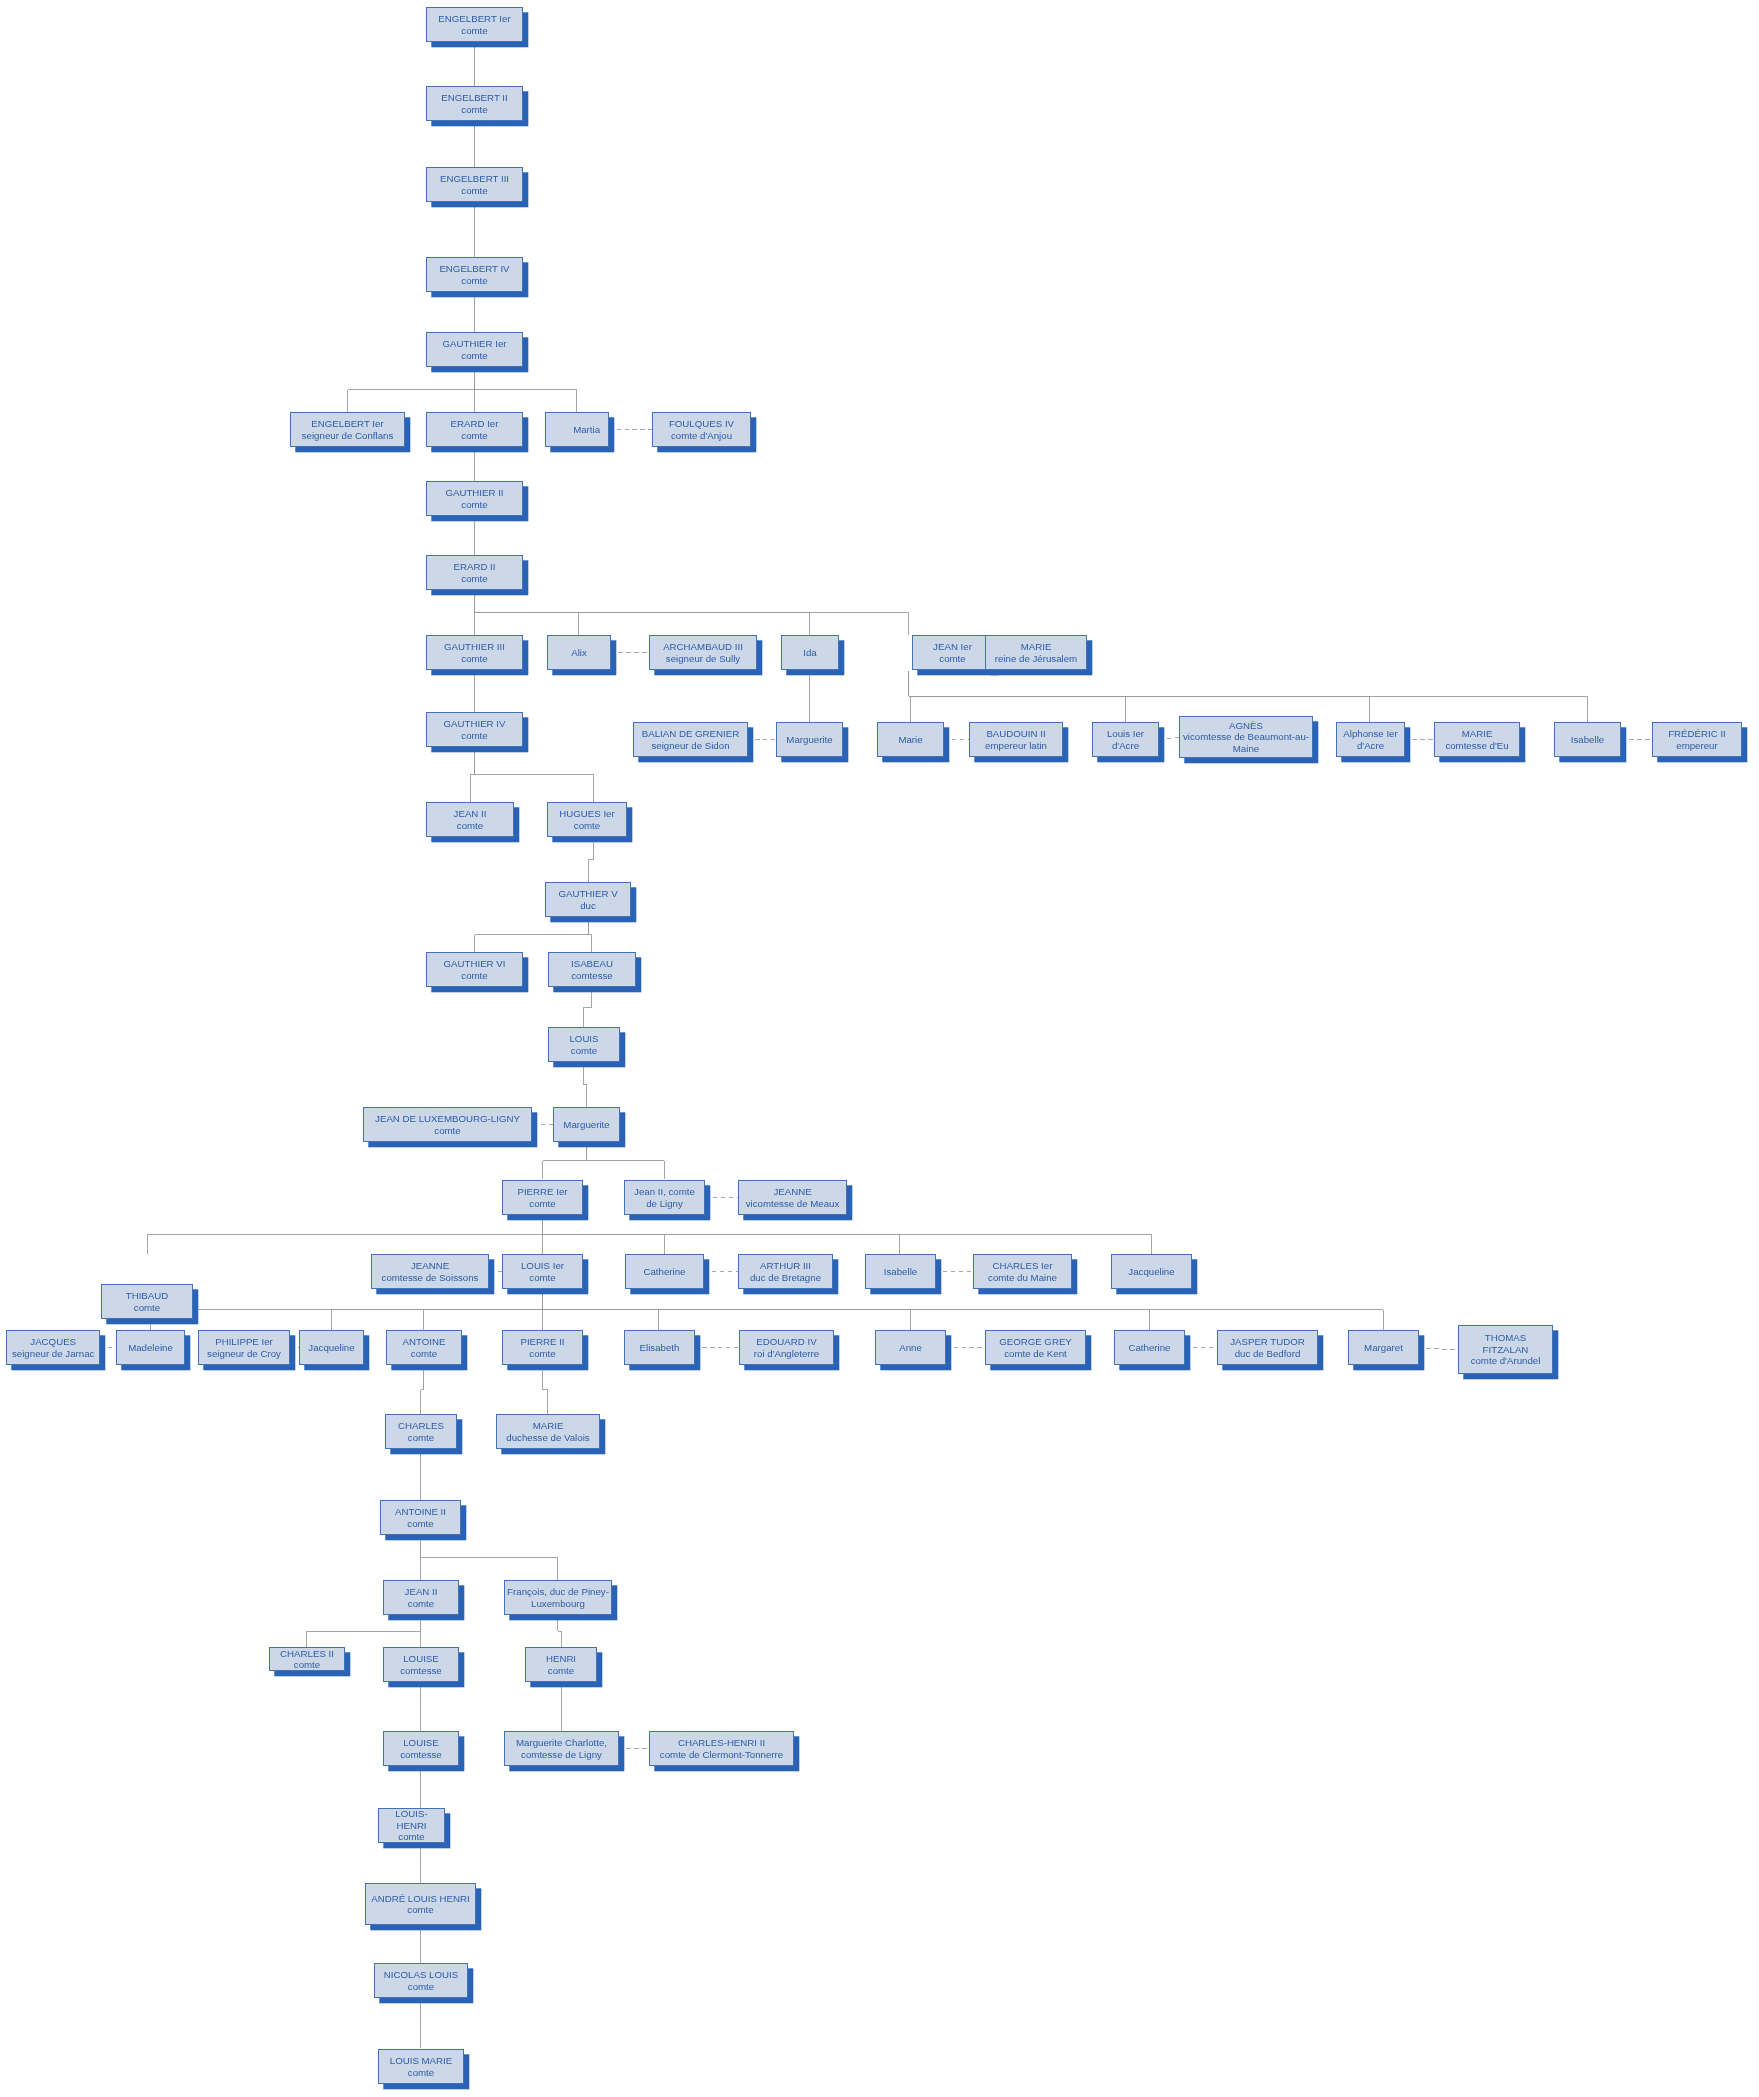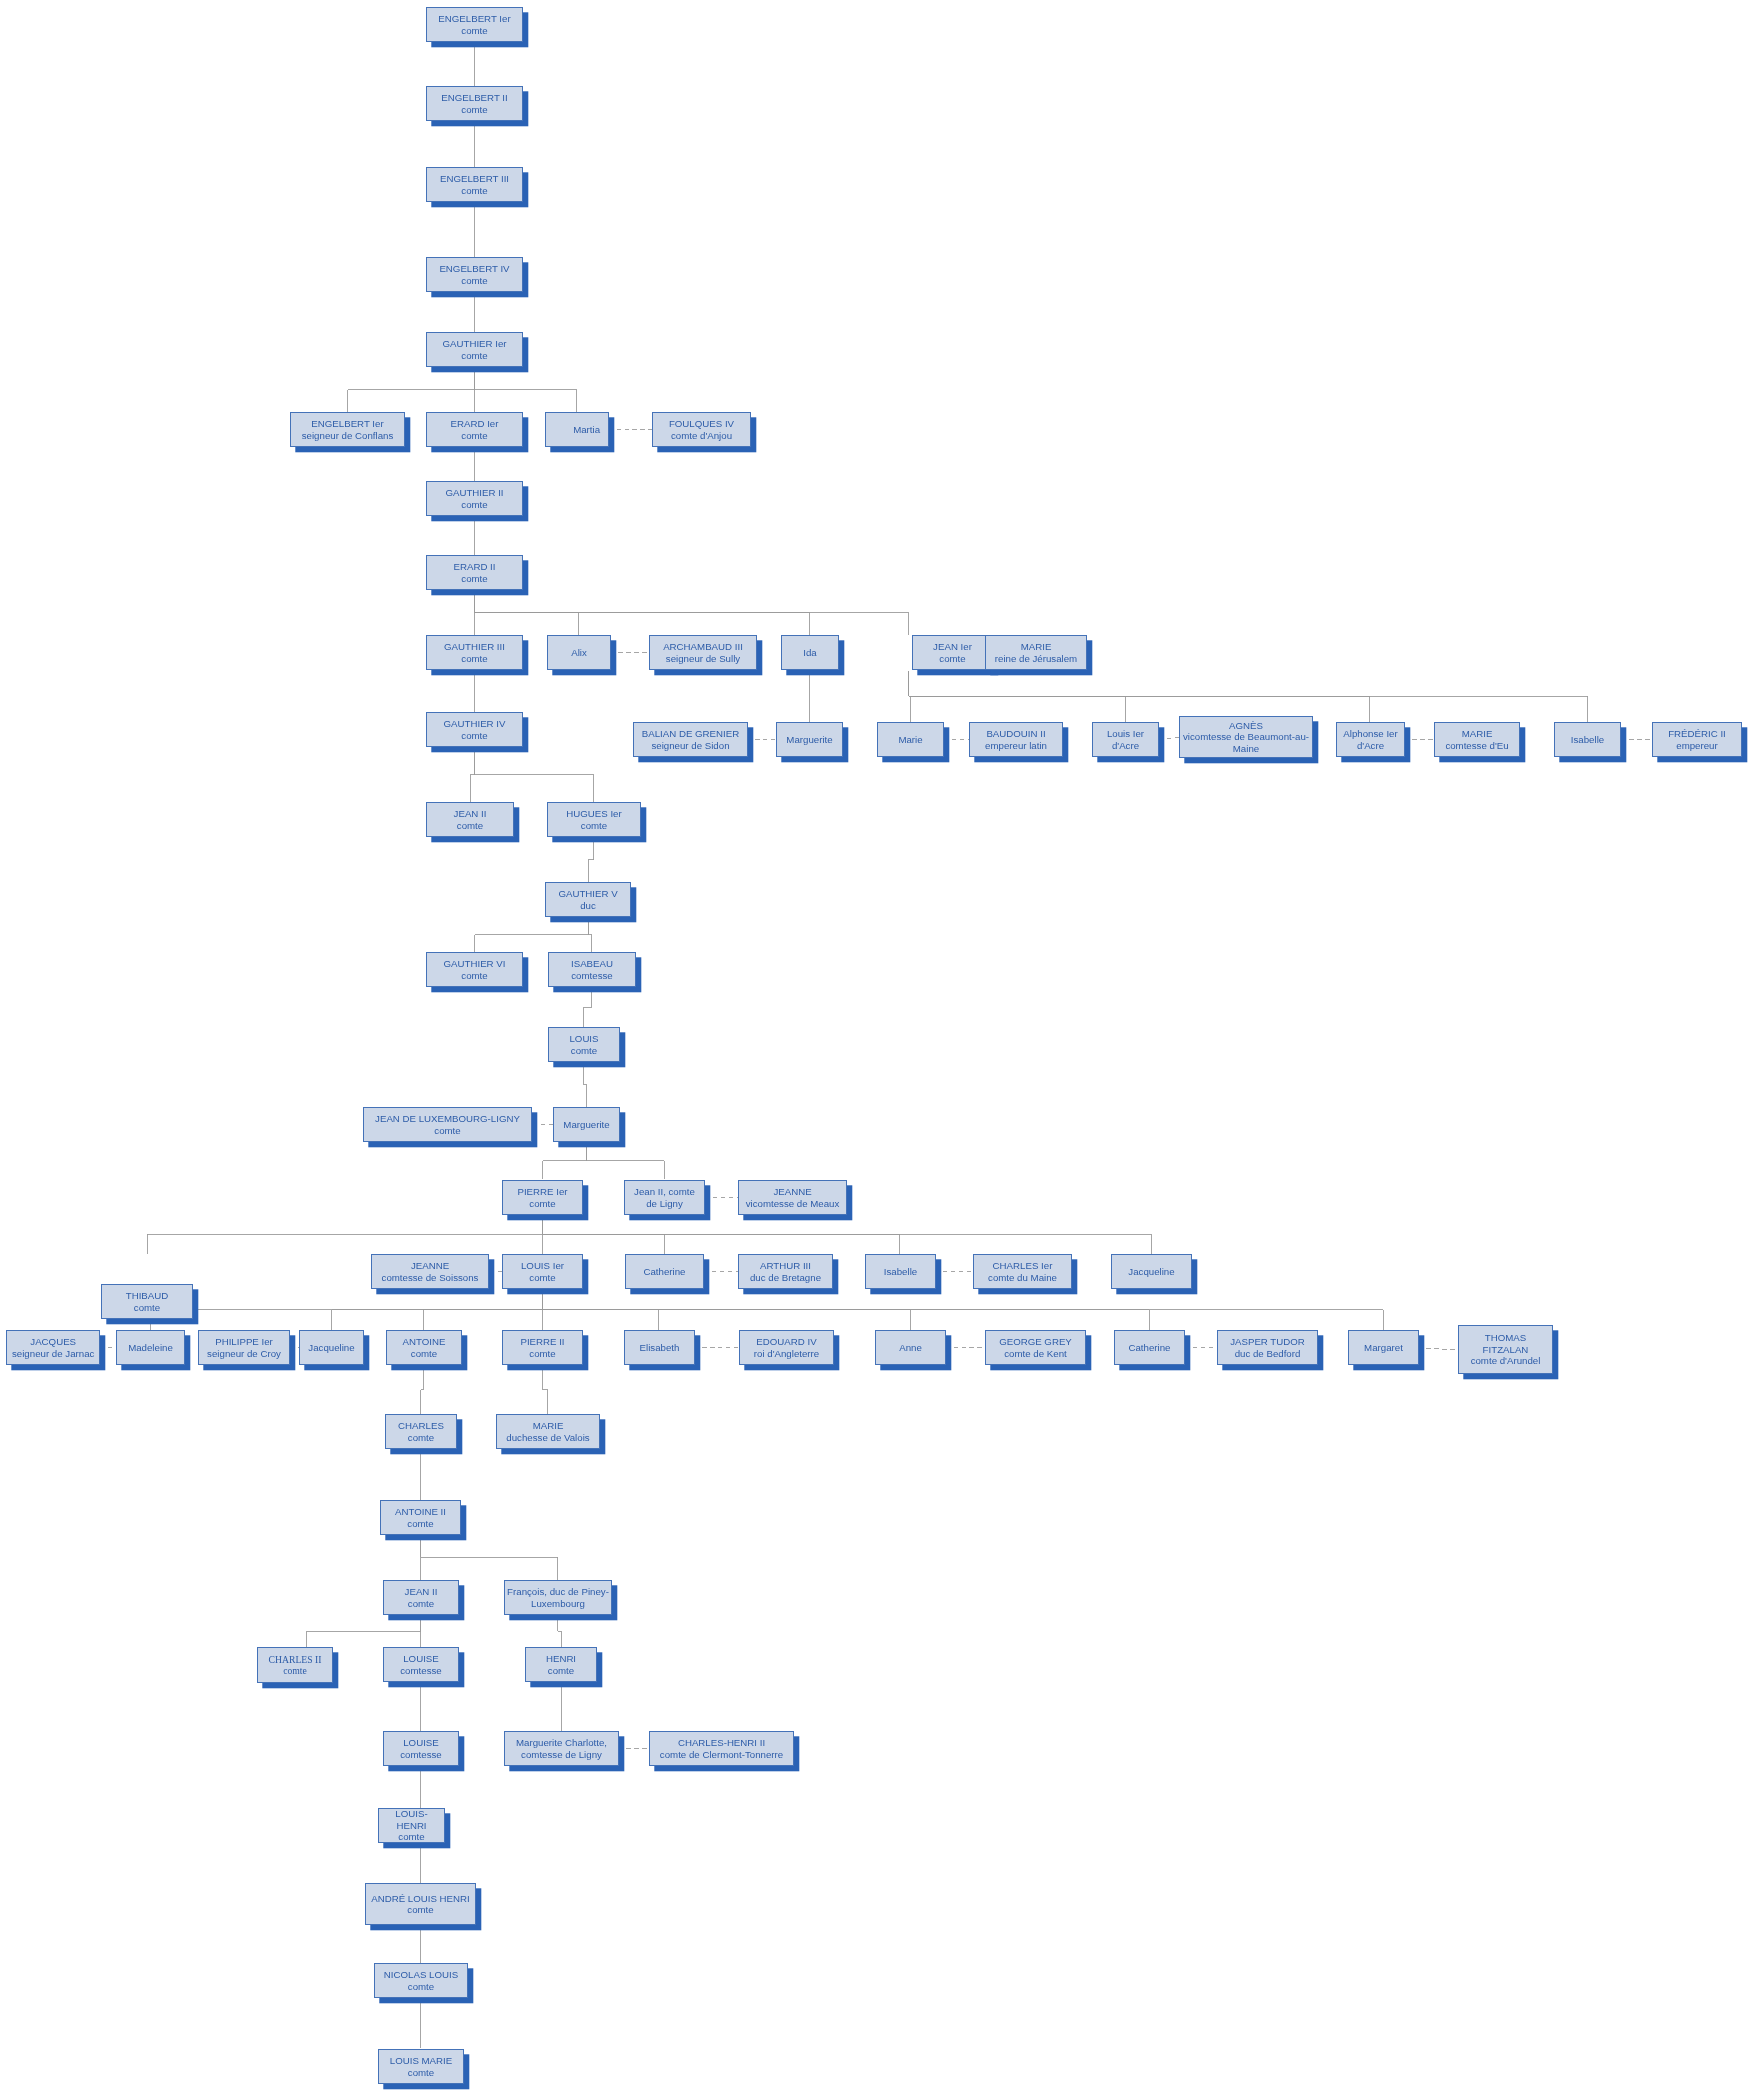--- a/index.html
+++ b/index.html
@@ -233,21 +233,21 @@
         <div class="nm">Isabelle</div>
       </div>
       <div class="node" style="left: 1652px; top: 722px; width: 90px; height: 35px;">
         <div class="nm">FRÉDÉRIC II</div>
         <div class="sub">empereur</div>
       </div>
       <div class="node" style="left: 426px; top: 802px; width: 88px; height: 35px;">
         <div class="nm">JEAN II</div>
         <div class="sub">comte</div>
       </div>
-      <div class="node" style="left: 547px; top: 802px; width: 94px; height: 35px;">
+      <div class="node" style="left: 547px; top: 802px; width: 80px; height: 35px;">
         <div class="nm">HUGUES Ier</div>
         <div class="sub">comte</div>
       </div>
       <div class="node" style="left: 545px; top: 882px; width: 86px; height: 35px;">
         <div class="nm">GAUTHIER V</div>
         <div class="sub">duc</div>
       </div>
       <div class="node" style="left: 426px; top: 952px; width: 97px; height: 35px;">
         <div class="nm">GAUTHIER VI</div>
         <div class="sub">comte</div>
@@ -370,21 +370,21 @@
         <div class="nm">ANTOINE II</div>
         <div class="sub">comte</div>
       </div>
       <div class="node" style="left: 383px; top: 1580px; width: 76px; height: 35px;">
         <div class="nm">JEAN II</div>
         <div class="sub">comte</div>
       </div>
       <div class="node" style="left: 504px; top: 1580px; width: 108px; height: 35px;">
         <div class="nm">François, duc de Piney-Luxembourg</div>
       </div>
-      <div class="node" style="left: 257px; top: 1647px; width: 76px; height: 36px; font-family: Liberation Serif, serif;">
+      <div class="node" style="left: 269px; top: 1647px; width: 76px; height: 24px;">
         <div class="nm">CHARLES II</div>
         <div class="sub">comte</div>
       </div>
       <div class="node" style="left: 383px; top: 1647px; width: 76px; height: 35px;">
         <div class="nm">LOUISE</div>
         <div class="sub">comtesse</div>
       </div>
       <div class="node" style="left: 525px; top: 1647px; width: 72px; height: 35px;">
         <div class="nm">HENRI</div>
         <div class="sub">comte</div>

